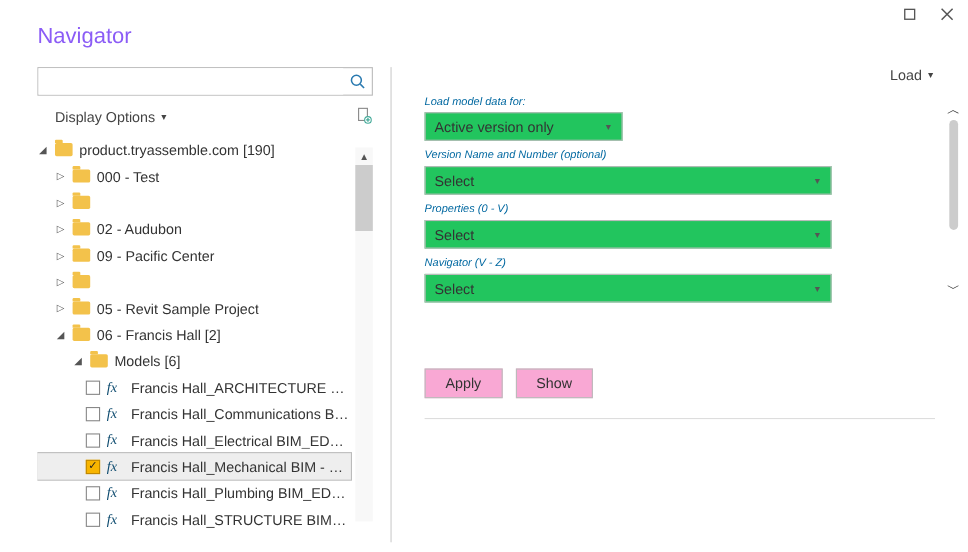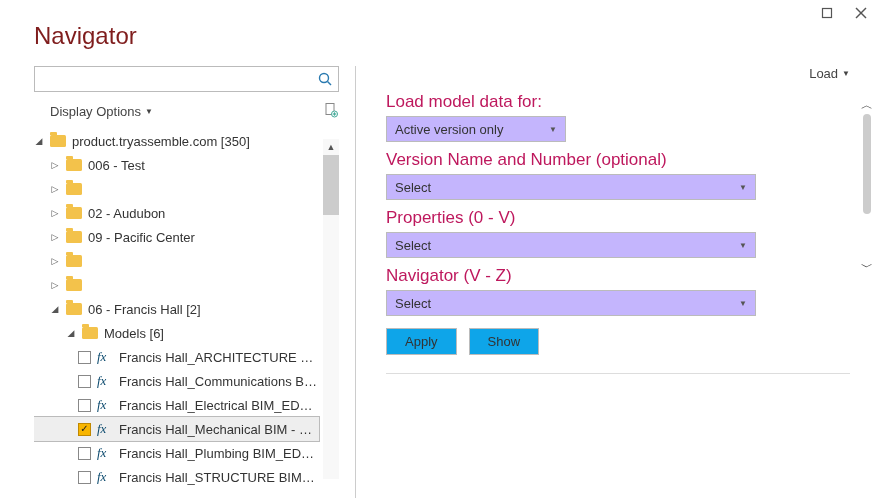--- a/index.html
+++ b/index.html
@@ -19,23 +19,23 @@
     display: flex;
     gap: 20px;
     align-items: center;
   }
   .titlebar .winbtn {
     width: 14px; height: 14px;
     display: flex; align-items: center; justify-content: center;
     color: #555;
   }
   h1.page-title {
-    font-size: 24px;
+    font-size: 20px;
     font-weight: 300;
-    color: #7f1d1d;
+    color: #8b5cf6;
     padding: 22px 0 16px 34px;
   }
   .main {
     display: flex;
     height: calc(100% - 70px);
   }
   .left-pane {
     width: 355px;
     padding: 0 16px 0 34px;
     display: flex;
@@ -194,53 +194,55 @@
   .show-btn {
     position: absolute;
     top: 0; right: 30px;
     font-size: 13px;
     color: #444;
     display: flex; align-items: center; gap: 4px;
     cursor: pointer;
   }
   .form-group { margin-bottom: 8px; }
   .form-label {
-    font-size: 17px;
-    color: #be185d;
+    font-size: 10px;
+    color: #0369a1;
     margin-bottom: 4px;
     display: block;
+    font-style: italic;
   }
   .select-box {
     height: 26px;
     border: 1px solid #bbb;
-    background: #c4b5fd;
+    background: #22c55e;
     display: flex;
     align-items: center;
     justify-content: space-between;
     padding: 0 8px;
     font-size: 13px;
     color: #333;
     cursor: pointer;
   }
   .select-box .sb-caret {
     font-size: 8px;
     color: #555;
   }
   .btn-row {
     display: flex;
     gap: 12px;
     margin-top: 12px;
   }
   .btn {
     border: 1px solid #bbb;
-    background: #0ea5e9;
+    background: #f9a8d4;
     padding: 5px 18px;
     font-size: 13px;
     cursor: pointer;
     color: #333;
+    margin-top: 48px;
   }
   .right-hr {
     border: none;
     border-top: 1px solid #ddd;
     margin-top: 18px;
   }
   .right-scroll {
     position: absolute;
     right: 4px;
     top: 30px;
@@ -310,27 +312,27 @@
           <line x1="9.8" y1="12" x2="13.2" y2="12" stroke="#4a9" stroke-width="1.2"></line>
         </svg>
       </span>
     </div>
 
     <div class="tree-wrap">
       <div class="tree">
         <div class="node indent-0">
           <span class="caret">◢</span>
           <span class="folder-icon"></span>
-          <span class="label">product.tryassemble.com [350]</span>
-        </div>
-
-        <div class="node indent-1">
-          <span class="caret">▷</span>
-          <span class="folder-icon"></span>
-          <span class="label">006 - Test</span>
+          <span class="label">product.tryassemble.com [190]</span>
+        </div>
+
+        <div class="node indent-1">
+          <span class="caret">▷</span>
+          <span class="folder-icon"></span>
+          <span class="label">000 - Test</span>
         </div>
         <div class="node indent-1">
           <span class="caret">▷</span>
           <span class="folder-icon"></span>
         </div>
         <div class="node indent-1">
           <span class="caret">▷</span>
           <span class="folder-icon"></span>
           <span class="label">02 - Audubon</span>
         </div>
@@ -339,20 +341,21 @@
           <span class="folder-icon"></span>
           <span class="label">09 - Pacific Center</span>
         </div>
         <div class="node indent-1">
           <span class="caret">▷</span>
           <span class="folder-icon"></span>
         </div>
         <div class="node indent-1">
           <span class="caret">▷</span>
           <span class="folder-icon"></span>
+          <span class="label">05 - Revit Sample Project</span>
         </div>
 
         <div class="node indent-1">
           <span class="caret">◢</span>
           <span class="folder-icon"></span>
           <span class="label">06 - Francis Hall [2]</span>
         </div>
 
         <div class="node indent-2">
           <span class="caret">◢</span>

